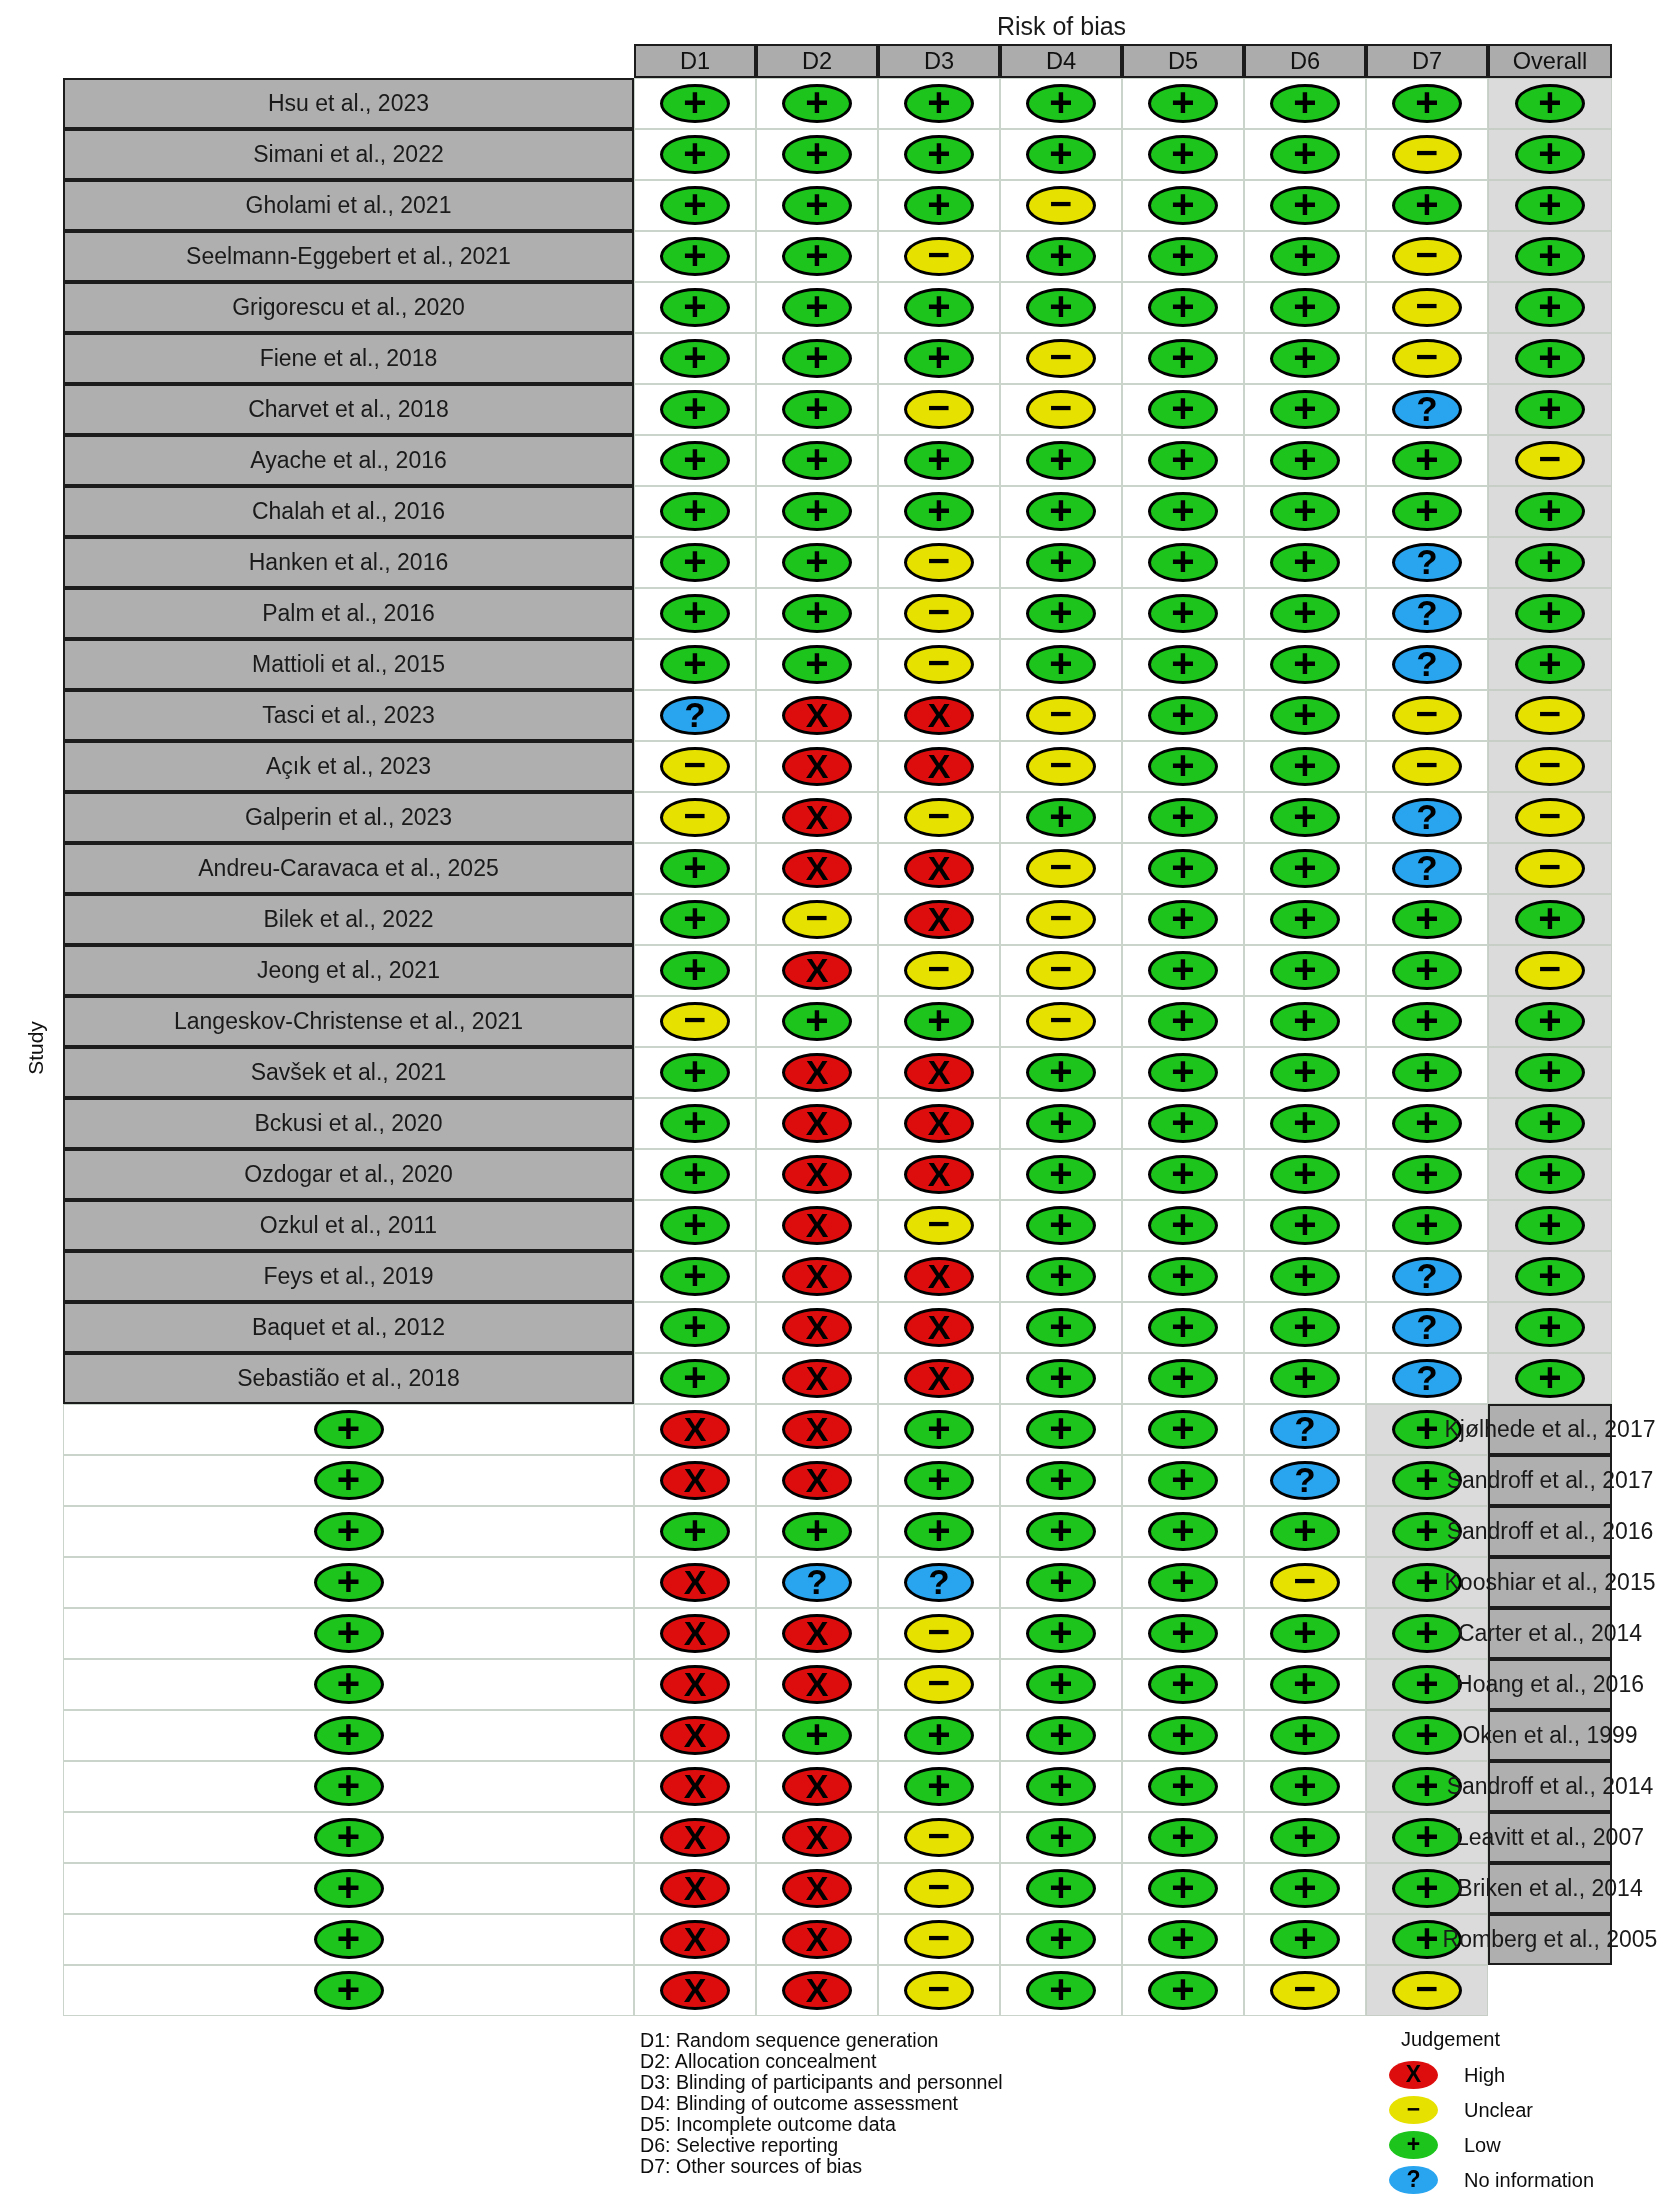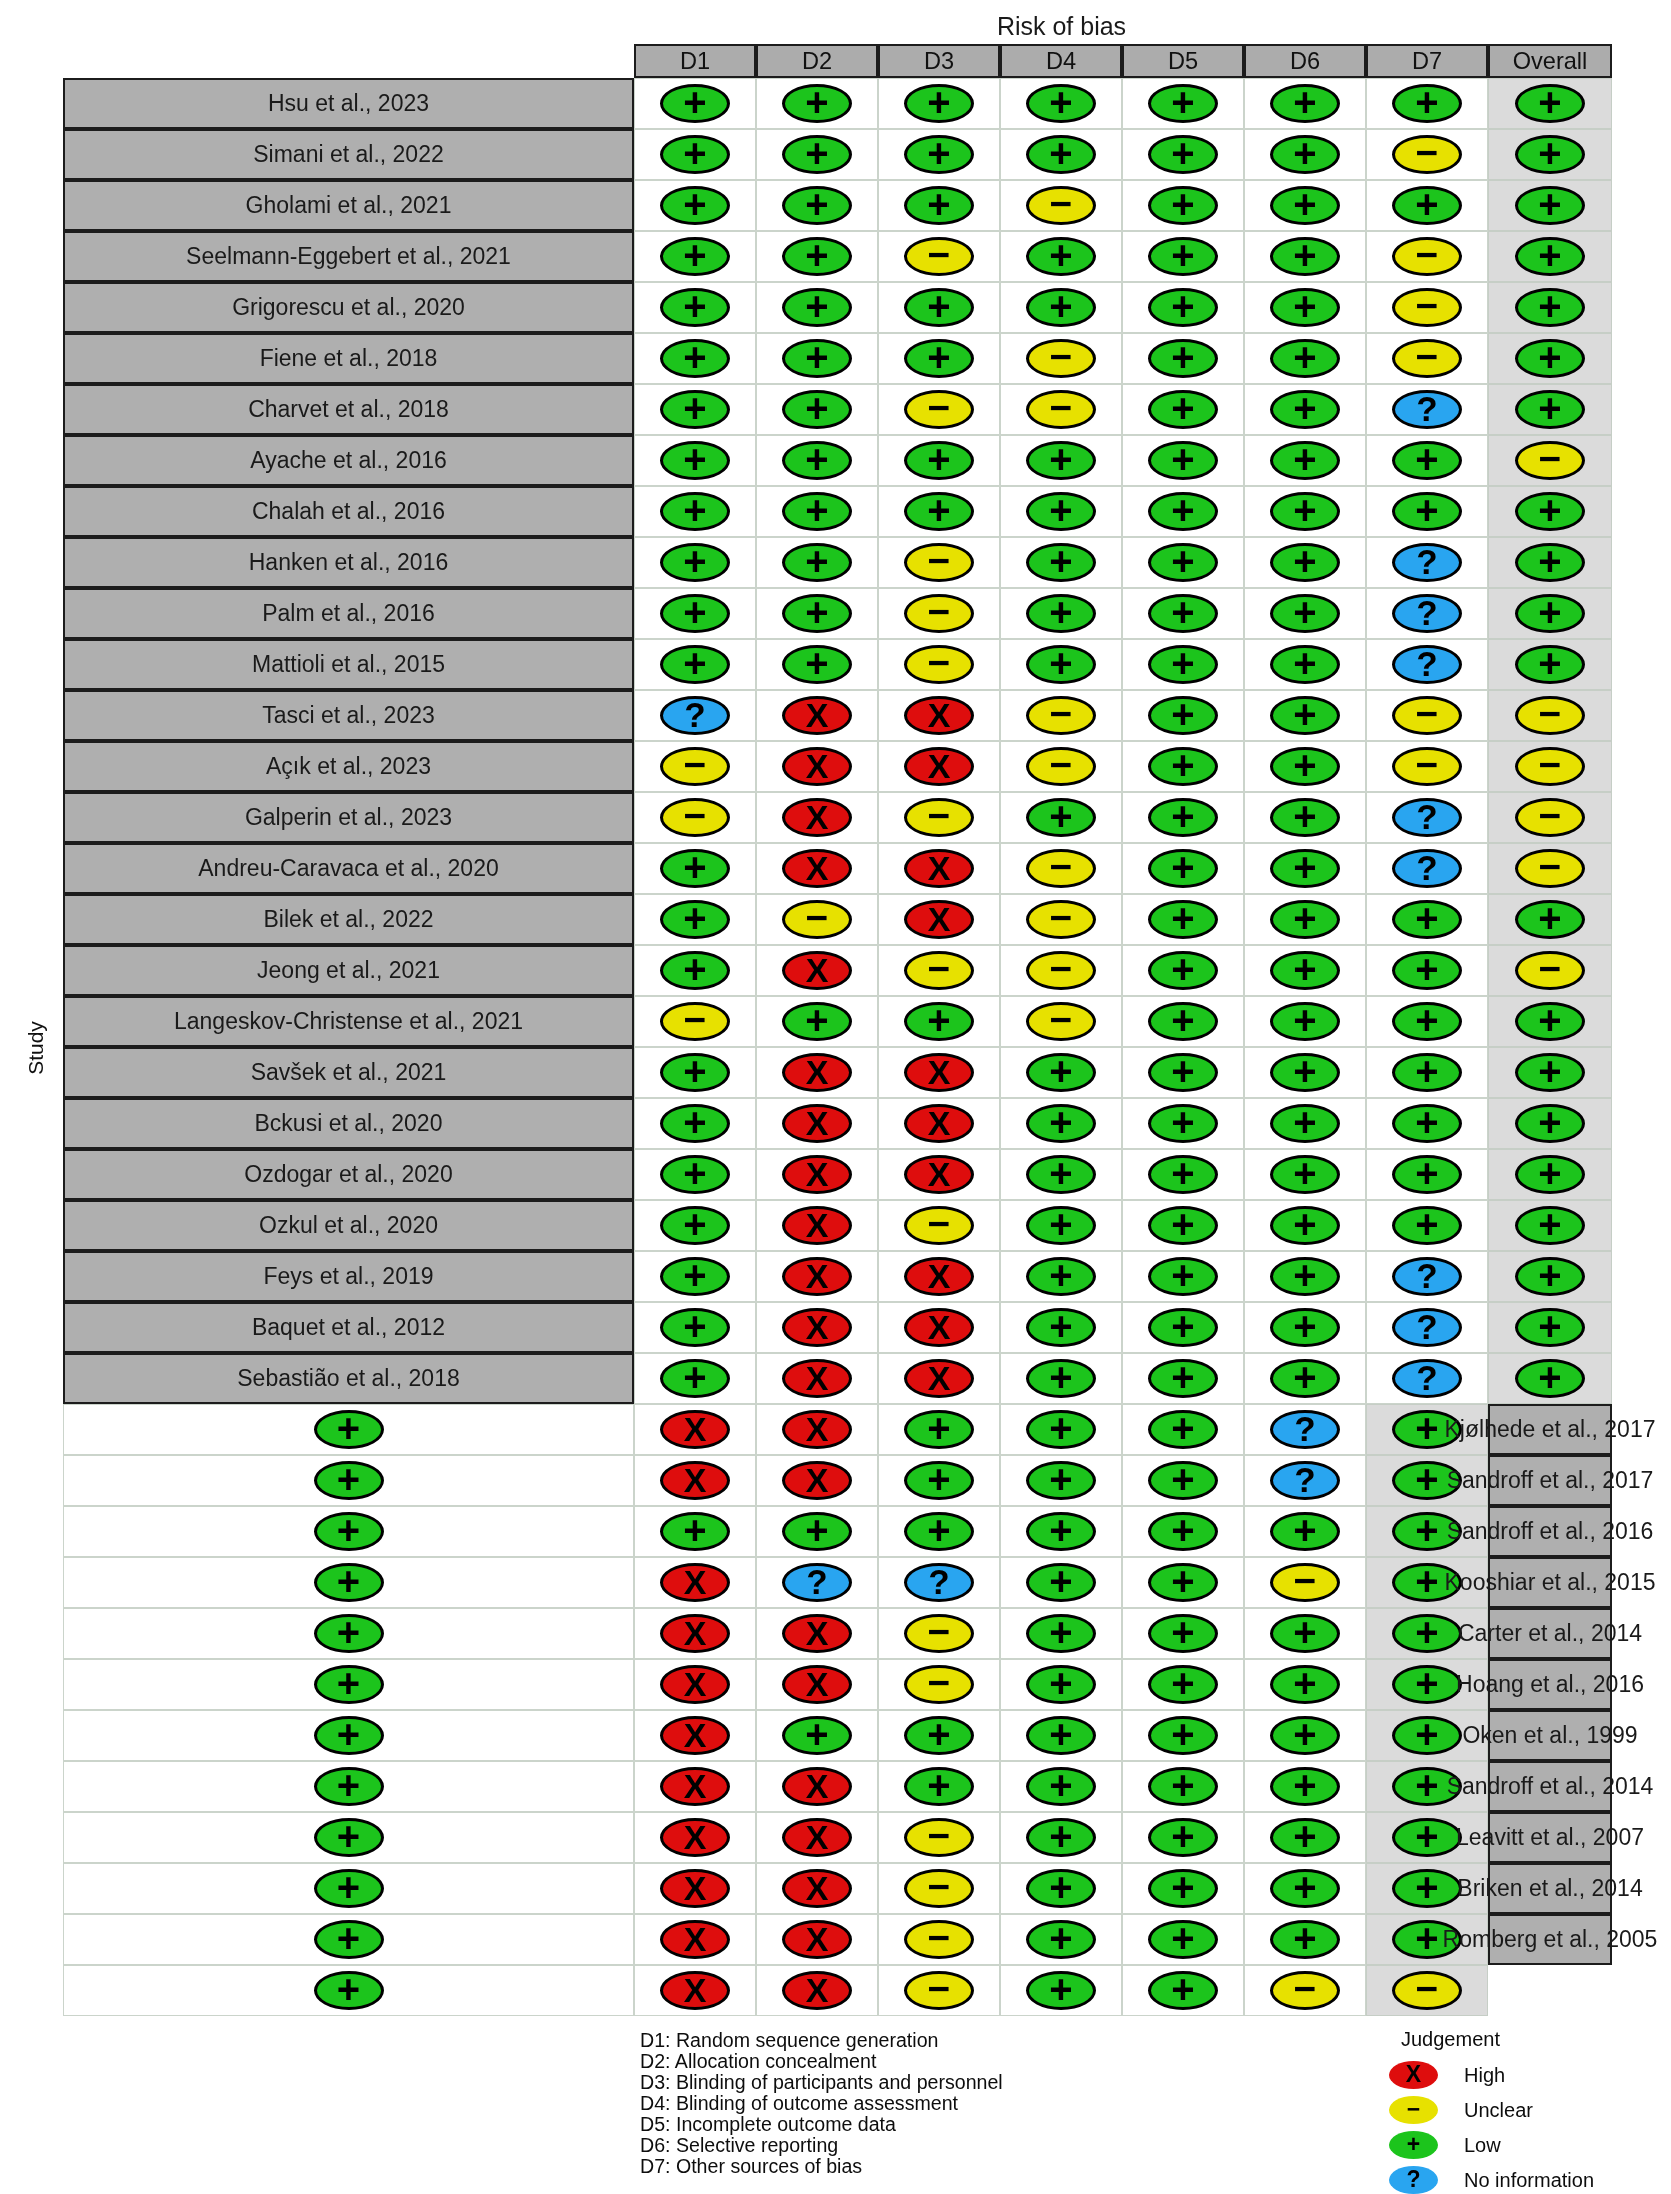--- a/index.html
+++ b/index.html
@@ -673,21 +673,21 @@
       <div class="dcell">
         <div class="egg no_information" style="background-color: rgb(41, 165, 240);">
           <span class="sym">?</span>
         </div>
       </div>
       <div class="dcell overall">
         <div class="egg unclear" style="background-color: rgb(231, 225, 0);">
           <span class="sym">−</span>
         </div>
       </div>
-      <div class="scell">Andreu-Caravaca  et al., 2020</div>
+      <div class="scell">Andreu-Caravaca  et al., 2025</div>
       <div class="dcell">
         <div class="egg low" style="background-color: rgb(28, 196, 28);">
           <span class="sym">+</span>
         </div>
       </div>
       <div class="dcell">
         <div class="egg high" style="background-color: rgb(222, 13, 13);">
           <span class="sym">X</span>
         </div>
       </div>
@@ -960,21 +960,21 @@
       <div class="dcell">
         <div class="egg low" style="background-color: rgb(28, 196, 28);">
           <span class="sym">+</span>
         </div>
       </div>
       <div class="dcell overall">
         <div class="egg low" style="background-color: rgb(28, 196, 28);">
           <span class="sym">+</span>
         </div>
       </div>
-      <div class="scell">Ozkul et al., 2020</div>
+      <div class="scell">Ozkul et al., 2011</div>
       <div class="dcell">
         <div class="egg low" style="background-color: rgb(28, 196, 28);">
           <span class="sym">+</span>
         </div>
       </div>
       <div class="dcell">
         <div class="egg high" style="background-color: rgb(222, 13, 13);">
           <span class="sym">X</span>
         </div>
       </div>

